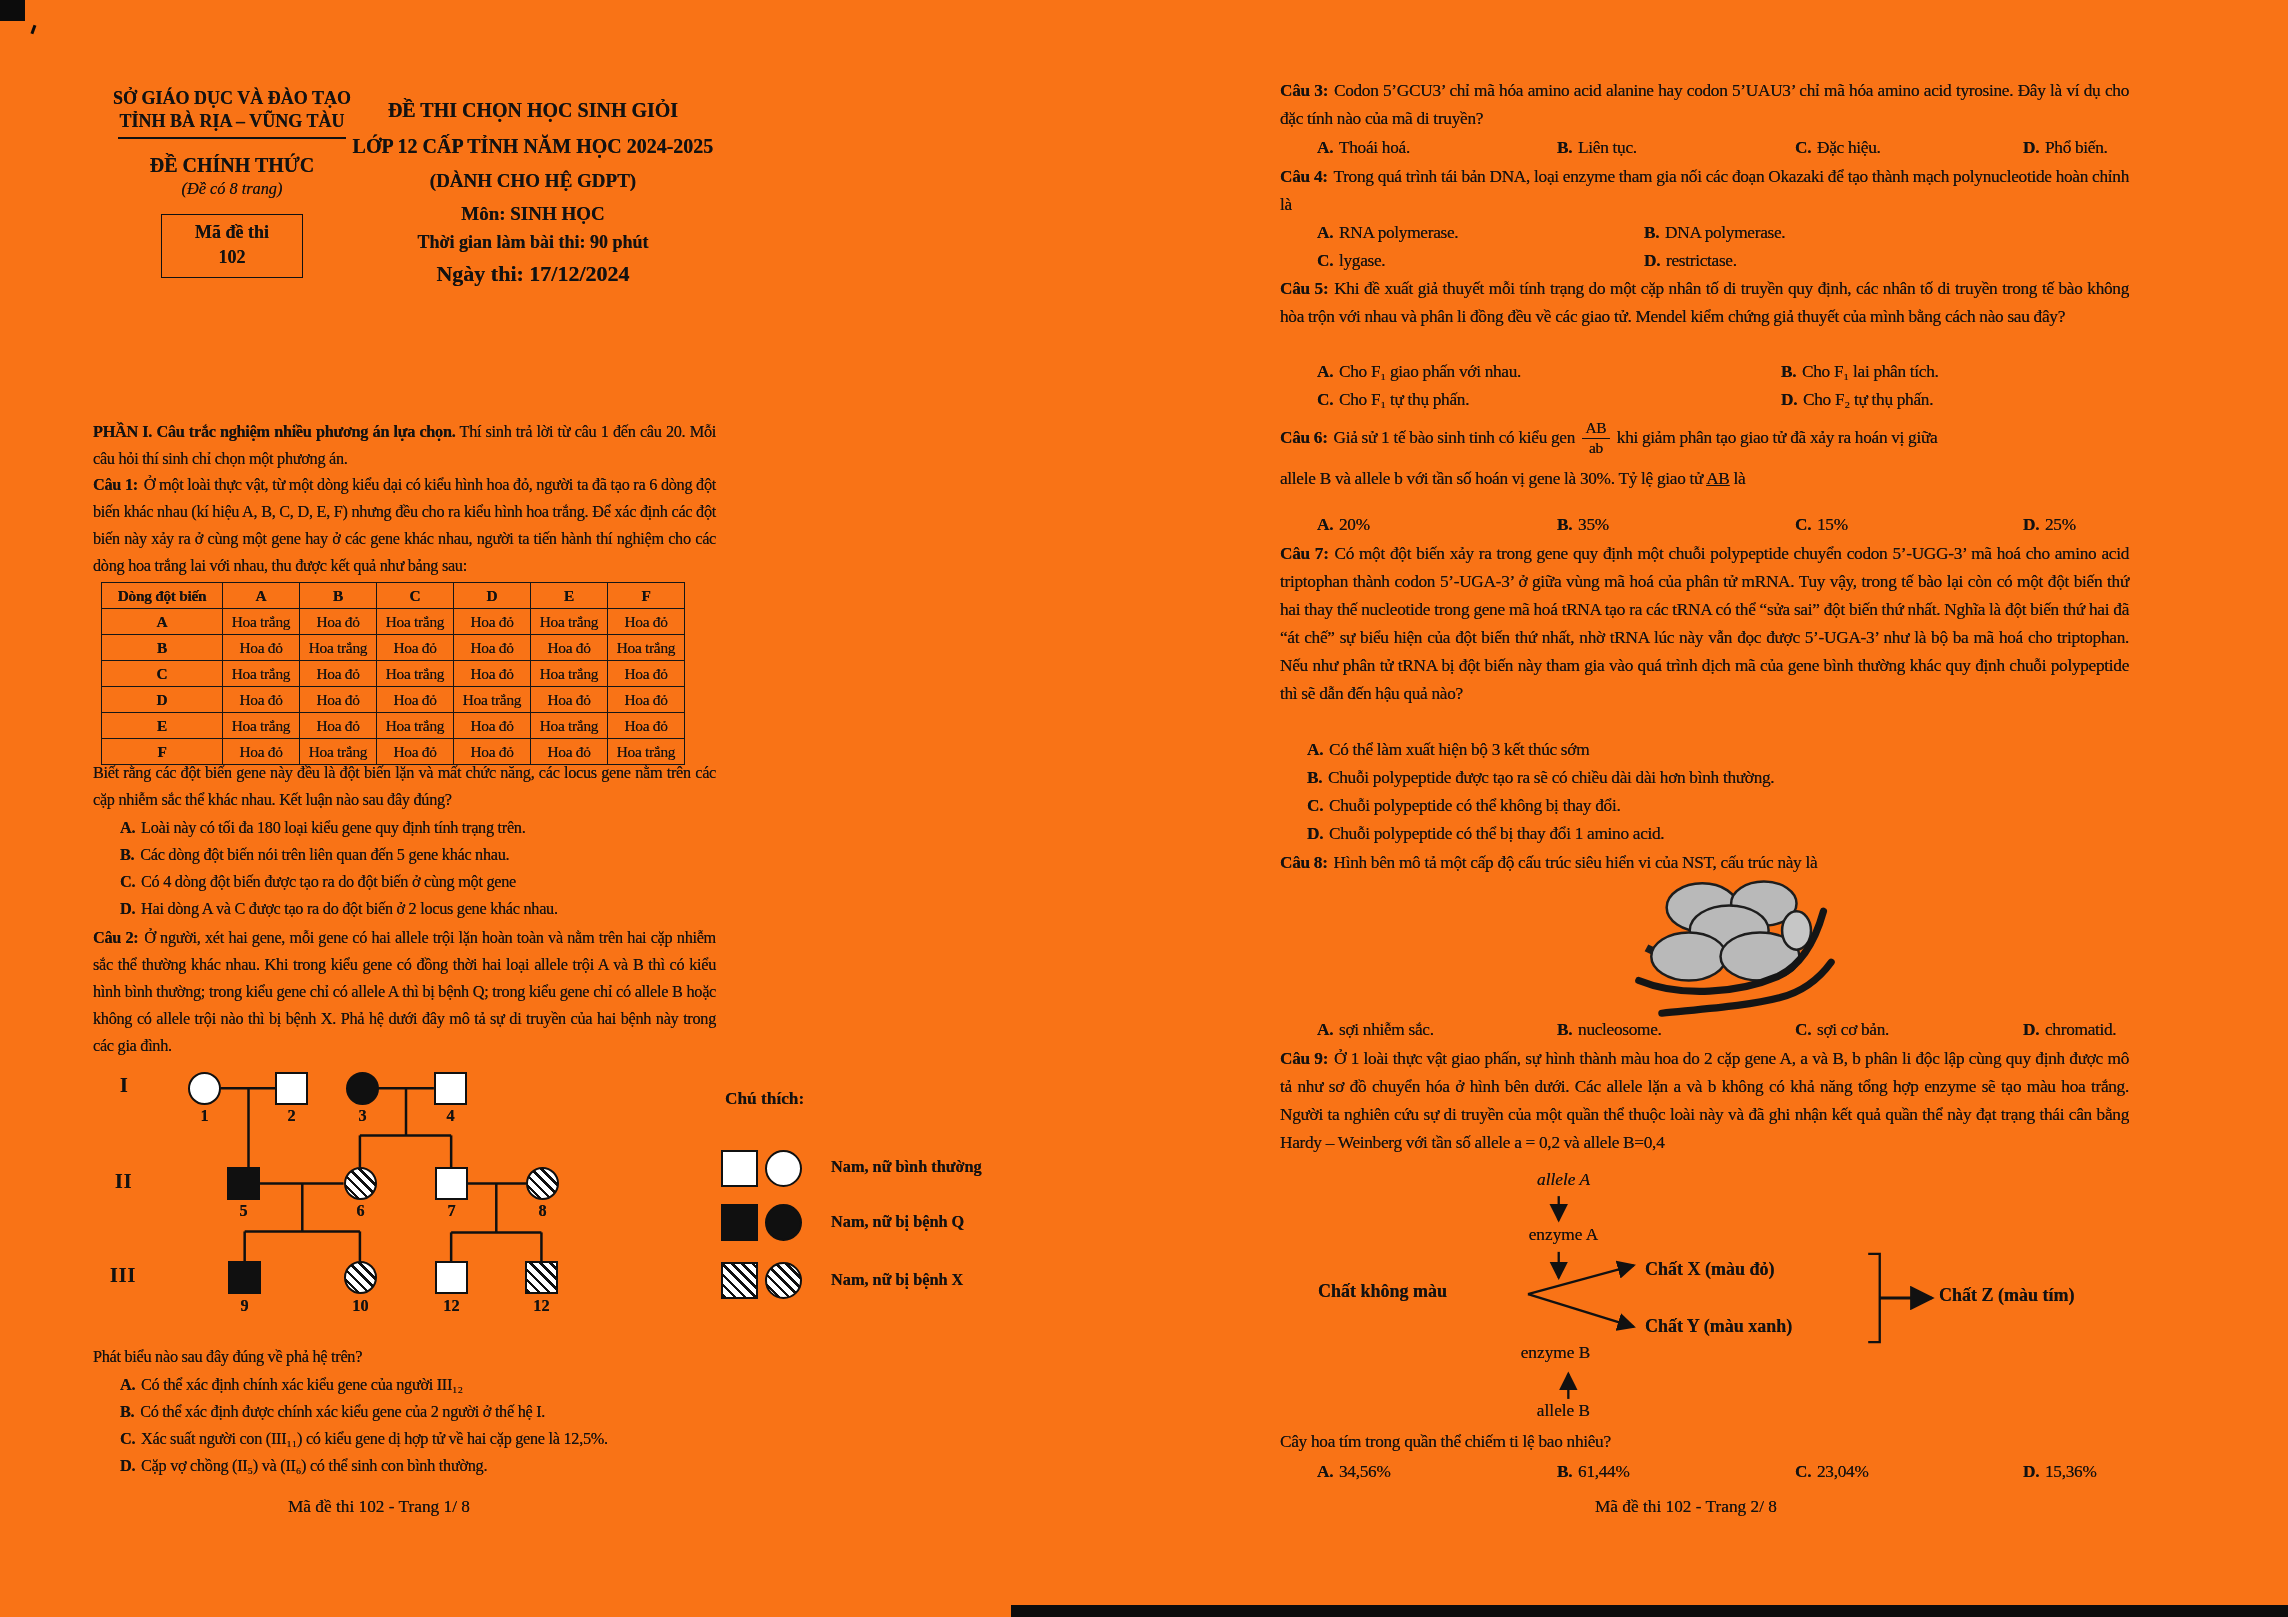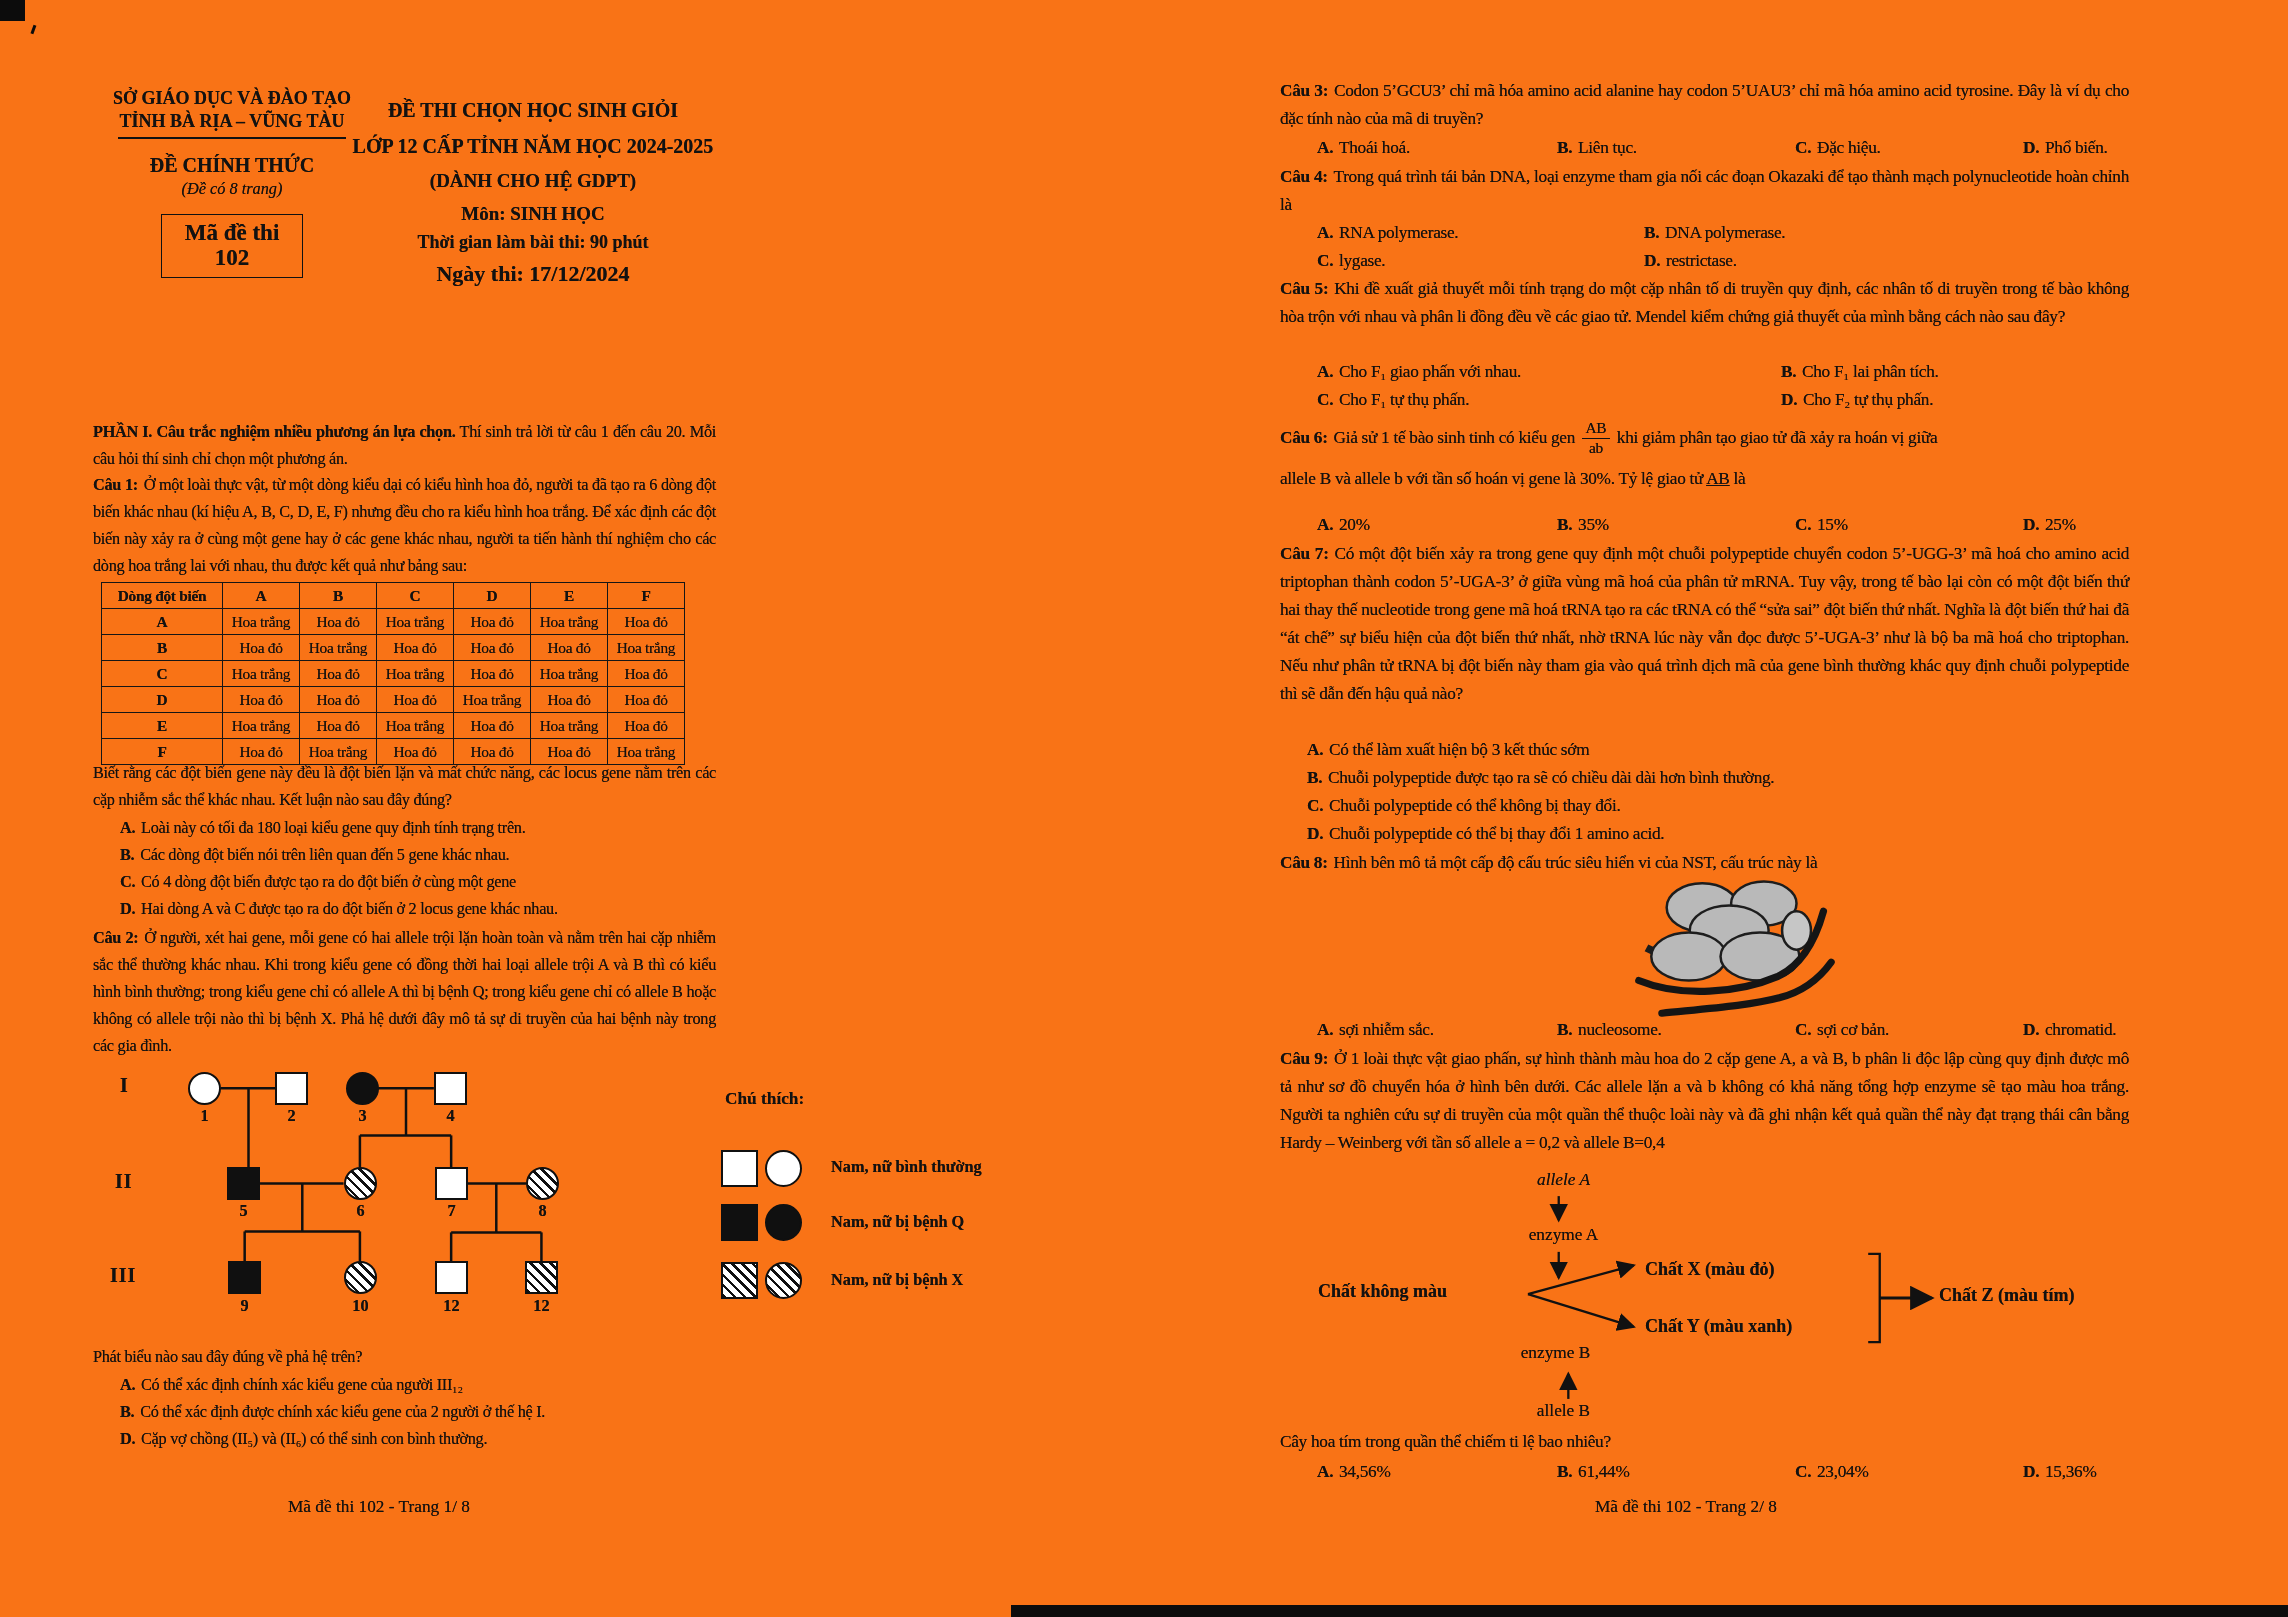--- a/index.html
+++ b/index.html
@@ -24,21 +24,21 @@
   .row2a{display:flex;padding-left:37px;}
   .row2a > div:nth-child(1){width:327px;}
   .row2b{display:flex;padding-left:37px;}
   .row2b > div:nth-child(1){width:464px;}
   
   .hdrL{width:288px;text-align:center;}
   .hdrL .hl1{font-weight:bold;font-size:18px;}
   .hdrL .hl2{display:inline-block;font-weight:bold;font-size:18px;border-bottom:2.4px solid #111;padding:0 1.9px 4.8px 1.9px;margin-top:1.9px;}
   .hdrL .hl3{font-weight:bold;font-size:20px;margin-top:15.4px;}
   .hdrL .hl4{font-style:italic;font-size:16.3px;margin-top:1.9px;}
-  .codebox{width:133px;margin:15.4px auto 0 auto;border:1.9px solid #111;padding:4.8px 3.8px 6.7px 3.8px;font-weight:bold;font-size:23px;line-height:25px;}
+  .codebox{width:133px;margin:15.4px auto 0 auto;border:1.9px solid #111;padding:4.8px 3.8px 6.7px 3.8px;font-weight:bold;font-size:18px;line-height:25px;}
   .hdrR{width:384px;text-align:center;font-weight:bold;}
   .hdrR .t1{font-size:20px;margin-bottom:12.5px;}
   .hdrR .t2{font-size:20px;margin-bottom:12.5px;}
   .hdrR .t3{font-size:19px;margin-bottom:10.6px;}
   .hdrR .t4{font-size:19px;margin-bottom:7.7px;}
   .hdrR .t5{font-size:18px;margin-bottom:7.7px;}
   .hdrR .t6{font-size:22px;}
   
   table.xt{border-collapse:collapse;font-size:15.4px;letter-spacing:-0.3px;}
   table.xt th,table.xt td{border:1.6px solid #161616;text-align:center;padding:0 1.9px;height:23px;}
@@ -263,20 +263,21 @@
     <div class="legtext" style="left:740px;top:204px;">Nam, nữ bị bệnh X</div>
   </div>
 
   <div class="abs lcol" style="left:93px;top:1343px;">
     <span>Phát biểu nào sau đây đúng về phả hệ trên?</span>
   </div>
 
   <div class="abs lcol" style="left:120px;top:1371px;">
     <div class="optline"><b class="ol">A.</b><span>Có thể xác định chính xác kiểu gene của người III₁₂</span></div>
     <div class="optline"><b class="ol">B.</b><span>Có thể xác định được chính xác kiểu gene của 2 người ở thế hệ I.</span></div>
+    <div class="optline"><b class="ol">C.</b><span>Xác suất người con (III₁₁) có kiểu gene dị hợp tử về hai cặp gene là 12,5%.</span></div>
     <div class="optline"><b class="ol">D.</b><span>Cặp vợ chồng (II₅) và (II₆) có thể sinh con bình thường.</span></div>
   </div>
 
   <div class="abs foot" style="left:288px;top:1497px;">Mã đề thi 102 - Trang 1/ 8</div>
 
   <div class="abs rcol just" style="left:1280px;top:77px;">
     <b class="ql">Câu 3:</b><span>Codon 5’GCU3’ chỉ mã hóa amino acid alanine hay codon 5’UAU3’ chỉ mã hóa amino acid tyrosine. Đây là ví dụ cho đặc tính nào của mã di truyền?</span>
   </div>
   <div class="abs rcol row4" style="left:1280px;top:134px;">
     <div><b class="ol">A.</b><span>Thoái hoá.</span></div>

